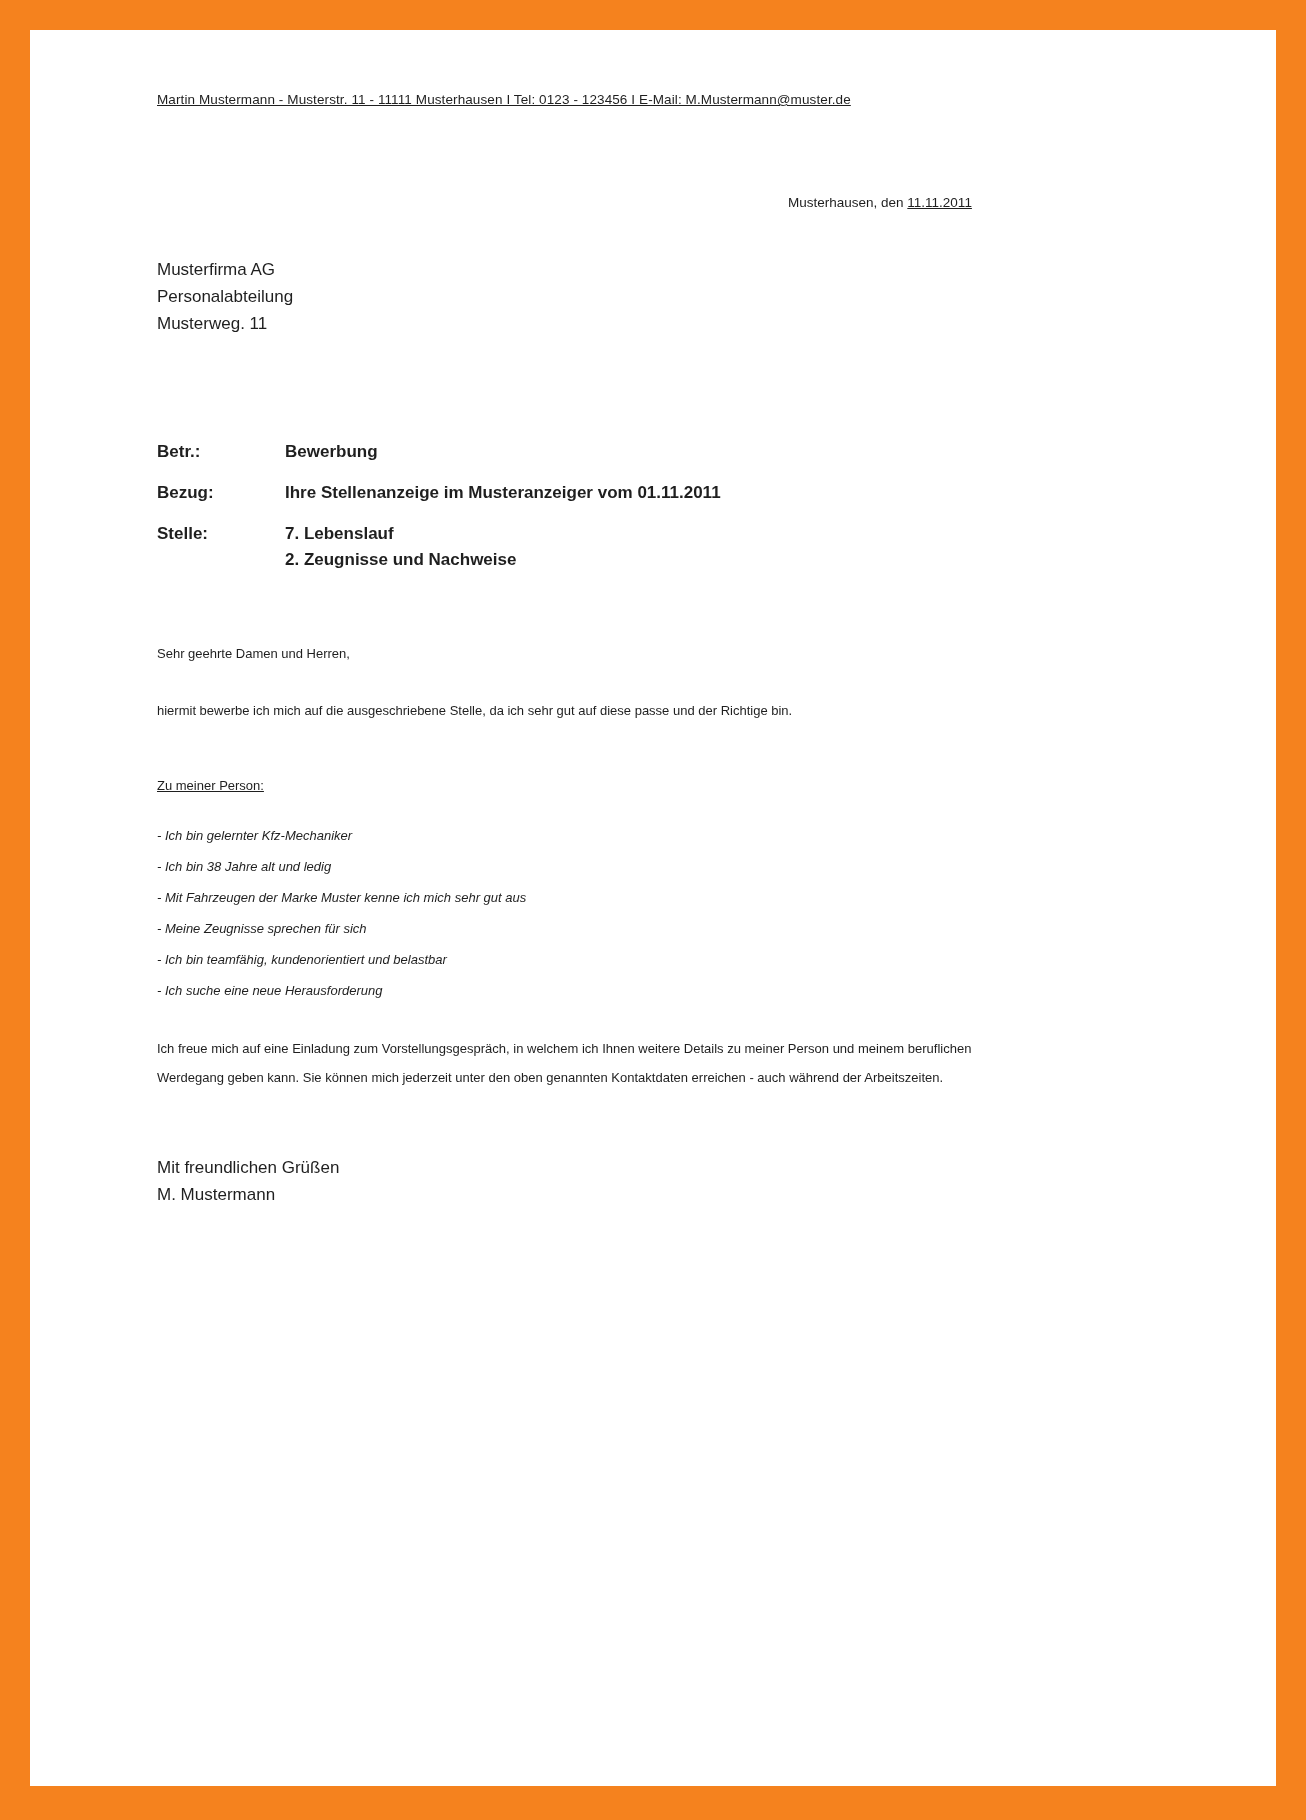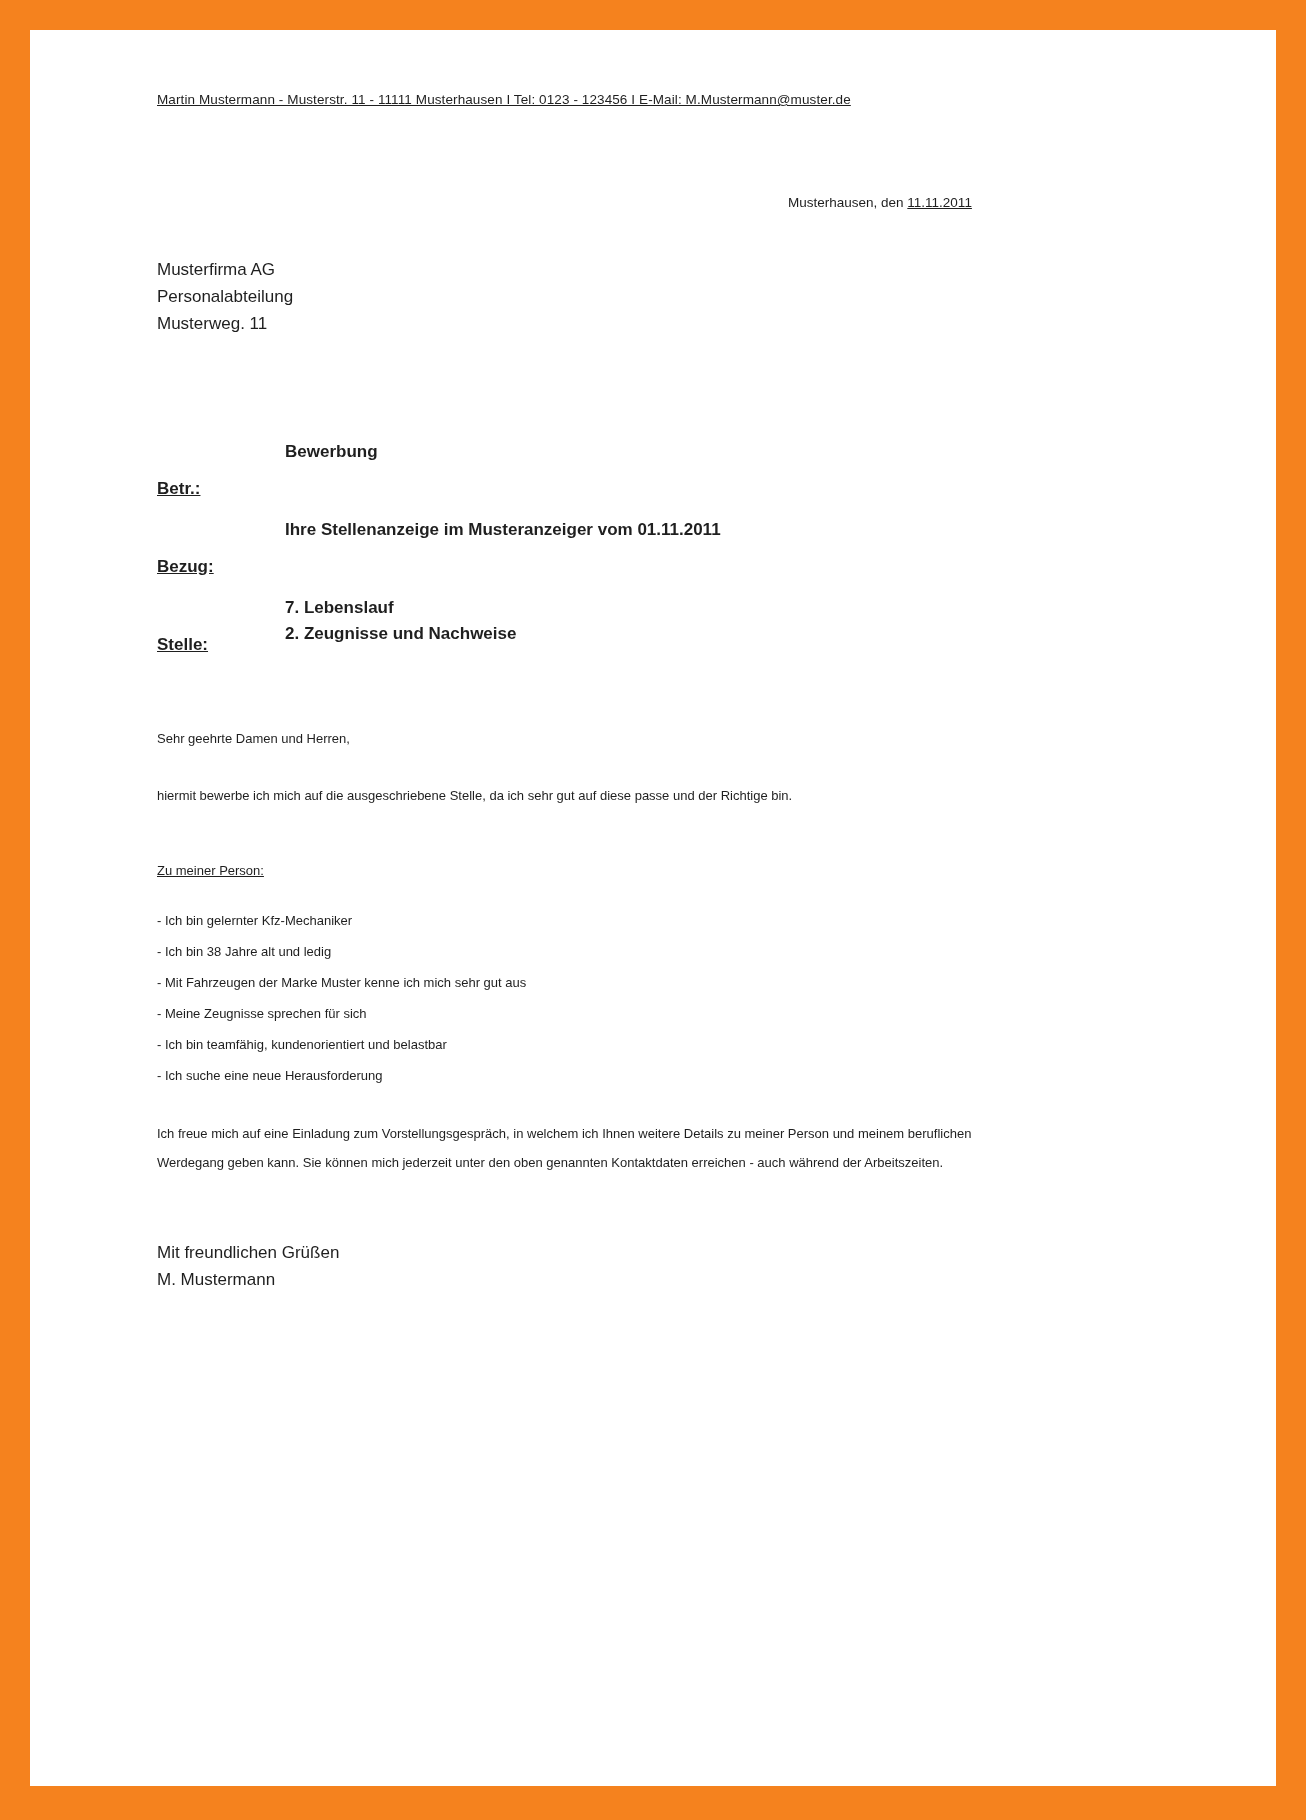--- a/index.html
+++ b/index.html
@@ -51,22 +51,20 @@
   }
   .subject-row {
     display: flex;
     margin-bottom: 15px;
     line-height: 26px;
   }
   .subject-label {
     width: 128px;
     flex: 0 0 128px;
     font-weight: bold;
-    text-decoration: underline;
-    margin-top: 37px;
   }
   .subject-value {
     font-weight: bold;
   }
   .body-block {
     margin-top: 66px;
     font-size: 13px;
     line-height: 29px;
     max-width: 820px;
   }
@@ -75,20 +73,21 @@
   }
   .paragraph {
     margin: 0 0 28px 0;
   }
   .section-heading {
     text-decoration: underline;
     margin: 46px 0 20px 0;
   }
   .points-list {
     margin: 0 0 22px 0;
+    font-style: italic;
   }
   .point-item {
     line-height: 31px;
   }
   .closing-paragraph {
     margin: 28px 0 0 0;
   }
   .signoff-block {
     margin-top: 62px;
     font-size: 17px;

